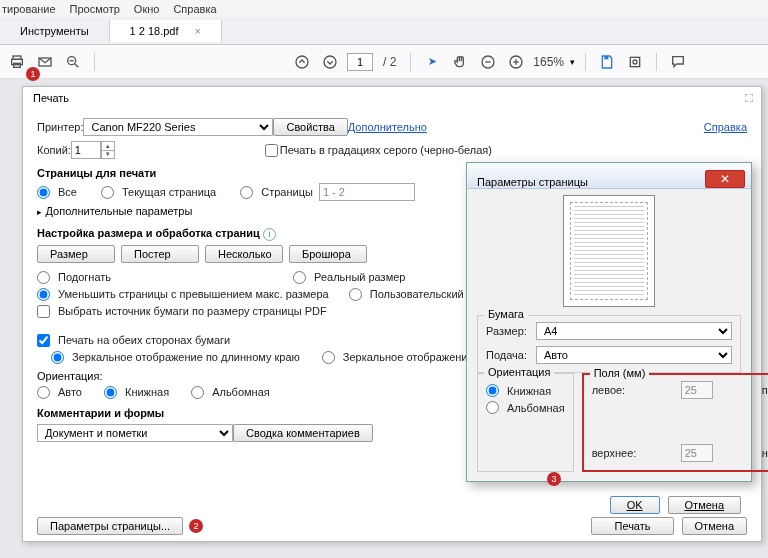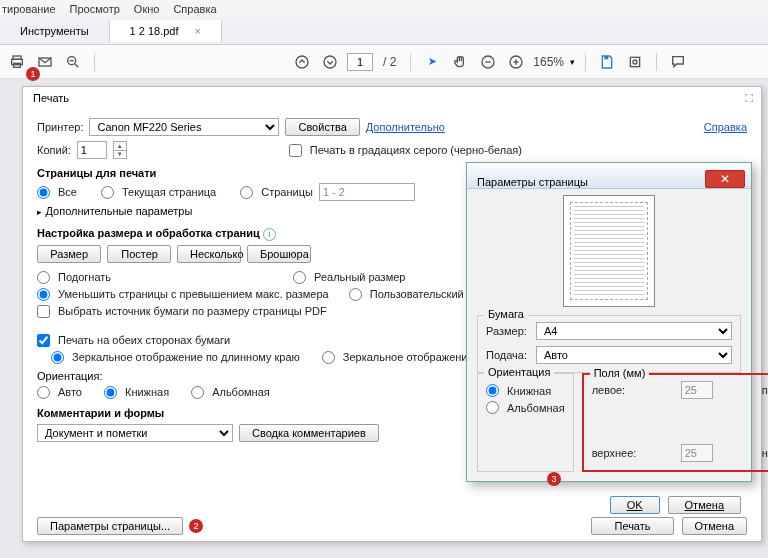--- a/index.html
+++ b/index.html
@@ -12,28 +12,28 @@
   .tab .close { margin-left: 16px; color: #888; }
   .toolbar { display: flex; align-items: center; gap: 6px; background: #fafafc; padding: 6px; border-bottom: 1px solid #ddd; height: 34px; position: relative; }
   .toolbar .tbtn { width: 22px; height: 22px; display: inline-flex; align-items: center; justify-content: center; color: #555; border-radius: 2px; }
   .toolbar .sep { width: 1px; height: 18px; background: #d0d0d0; margin: 0 4px; }
   .pageinfo { font-size: 12px; color: #444; margin: 0 4px; }
   .zoom { font-size: 12px; color: #444; }
   .badge-red { position: absolute; width: 14px; height: 14px; border-radius: 50%; background: #c62828; color: #fff; font-size: 9px; display: flex; align-items: center; justify-content: center; line-height: 1; }
   .print-dialog { position: absolute; left: 22px; top: 86px; width: 740px; height: 456px; background: #ffffff; border: 1px solid #bbb; box-shadow: 2px 2px 6px rgba(0,0,0,0.2); }
   .dlg-title { display:flex; justify-content: space-between; padding: 5px 8px 4px 10px; font-size: 12px; }
   .dlg-body { padding: 4px 14px; }
-  .row { display: flex; align-items: center; gap: 6px; margin: 5px 0; }
+  .row { display: flex; align-items: center; margin: 5px 0; }
   label { color: #222; }
   select, input[type=text] { border: 1px solid #aaa; background: #fff; padding: 1px 3px; height: 18px; }
   .btn { border: 1px solid #999; background: linear-gradient(#fdfdfd,#e4e4e4); padding: 2px 12px; border-radius: 2px; cursor: default; }
   .link-blue { color: #1a56c5; text-decoration: underline; cursor: pointer; }
   legend, .section-h { font-weight: bold; font-size: 11px; }
   .sizing-btns { display: flex; gap: 6px; margin: 4px 0 8px 0; }
-  .sizing-btns .btn { width: 64px; text-align: right; }
+  .sizing-btns .btn { width: 78px; text-align: left; }
   .radio-row { display: flex; align-items: center; gap: 6px; margin: 4px 0; }
   input[type=radio], input[type=checkbox] { margin: 0 2px 0 0; vertical-align: middle; }
   .bottom-bar { position: absolute; left: 0; right: 0; bottom: 6px; display:flex; justify-content: space-between; align-items: center; padding: 0 14px; }
   .info-icon { display:inline-flex; width:13px; height:13px; border:1px solid #7aa; border-radius:50%; color:#48a; align-items:center; justify-content:center; font-size:9px; }
   .collapse-tri { font-size: 9px; margin-right: 4px; }
 
   
   .ps-dialog { position: absolute; left: 466px; top: 162px; width: 286px; height: 320px; background: #f1f1f1; border: 1px solid #7a9; box-shadow: 4px 4px 10px rgba(0,0,0,0.3); }
   .ps-titlebar { height: 26px; background: linear-gradient(#fdfdff,#d9e5f2); display:flex; align-items:flex-end; justify-content: space-between; padding: 0 6px 0 10px; border-bottom: 1px solid #b5c8df; font-size: 12px; }
   .ps-close { width: 40px; height: 18px; background: #d04030; border: 1px solid #b22; border-radius: 2px; display:flex; align-items:center; justify-content:center; color:#fff; font-size: 12px;}

